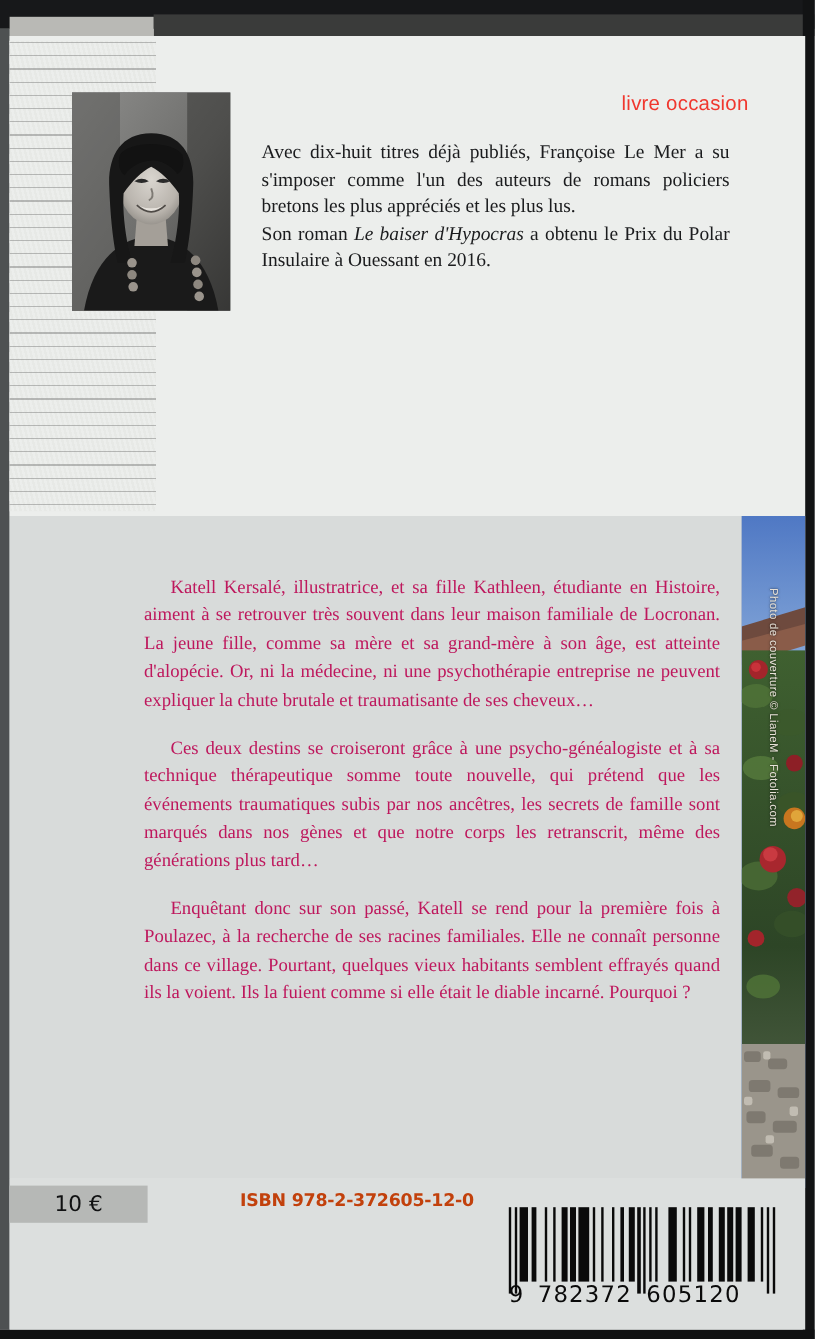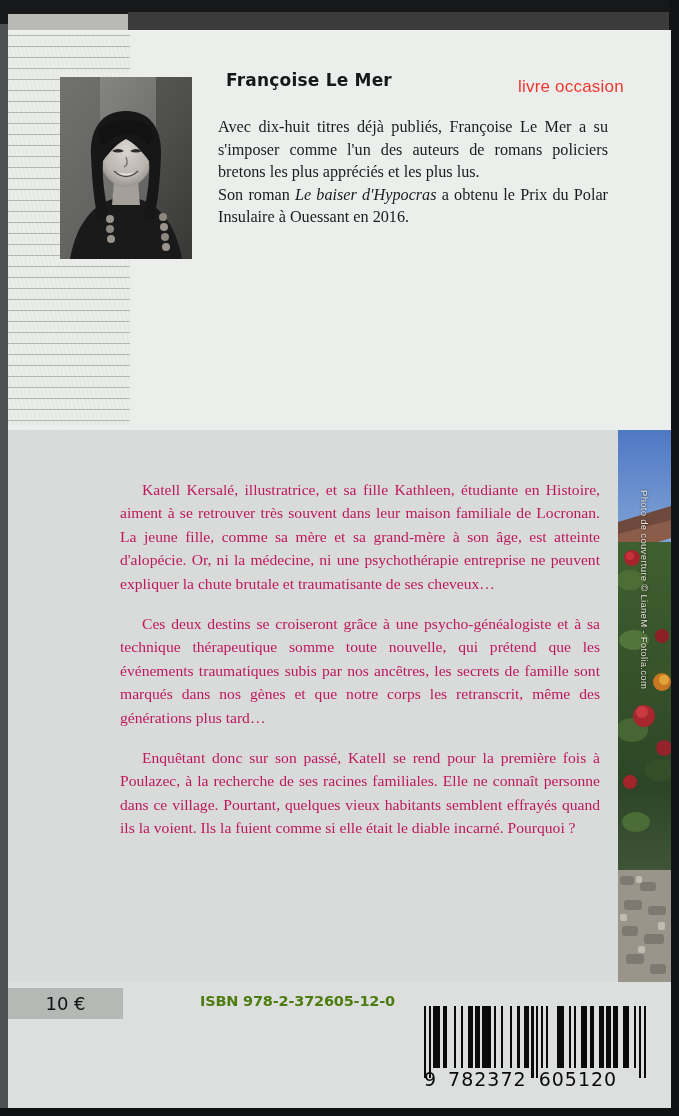--- a/index.html
+++ b/index.html
@@ -202,21 +202,21 @@
     font-size: 18px;
     color: #101112;
   }
   .isbn-text {
     position: absolute;
     left: 200px; top: 993px;
     font-family: "DejaVu Sans", sans-serif;
     font-weight: bold;
     font-size: 14.5px;
     letter-spacing: -0.2px;
-    color: #4d7c0f;
+    color: #c2410c;
   }
 
   
   .barcode-area {
     position: absolute;
     left: 424px; top: 1006px;
     width: 222px; height: 98px;
   }
   .barcode-bars {
     position: absolute;
@@ -295,21 +295,20 @@
       <circle cx="50" cy="142" r="4" fill="#9a948c"></circle>
       <circle cx="50" cy="152" r="4" fill="#8d877f"></circle>
       <circle cx="51" cy="162" r="4" fill="#9a948c"></circle>
       <circle cx="103" cy="140" r="4" fill="#8d877f"></circle>
       <circle cx="104" cy="150" r="4" fill="#9a948c"></circle>
       <circle cx="105" cy="160" r="4" fill="#8d877f"></circle>
       <circle cx="106" cy="170" r="4" fill="#9a948c"></circle>
     </svg>
   </div>
 
-  <div class="author-name">Françoise Le Mer</div>
   <div class="livre-occasion">livre occasion</div>
 
   <div class="author-bio">
     <p>Avec dix-huit titres déjà publiés, Françoise Le Mer a su s'imposer comme l'un des auteurs de romans policiers bretons les plus appréciés et les plus lus.</p>
     <p>Son roman <i>Le baiser d'Hypocras</i> a obtenu le Prix du Polar Insulaire à Ouessant en 2016.</p>
   </div>
 
   <div class="synopsis-panel"></div>
   <div class="synopsis">
     <p>Katell Kersalé, illustratrice, et sa fille Kathleen, étudiante en Histoire, aiment à se retrouver très souvent dans leur maison familiale de Locronan. La jeune fille, comme sa mère et sa grand-mère à son âge, est atteinte d'alopécie. Or, ni la médecine, ni une psychothérapie entreprise ne peuvent expliquer la chute brutale et traumatisante de ses cheveux…</p>

